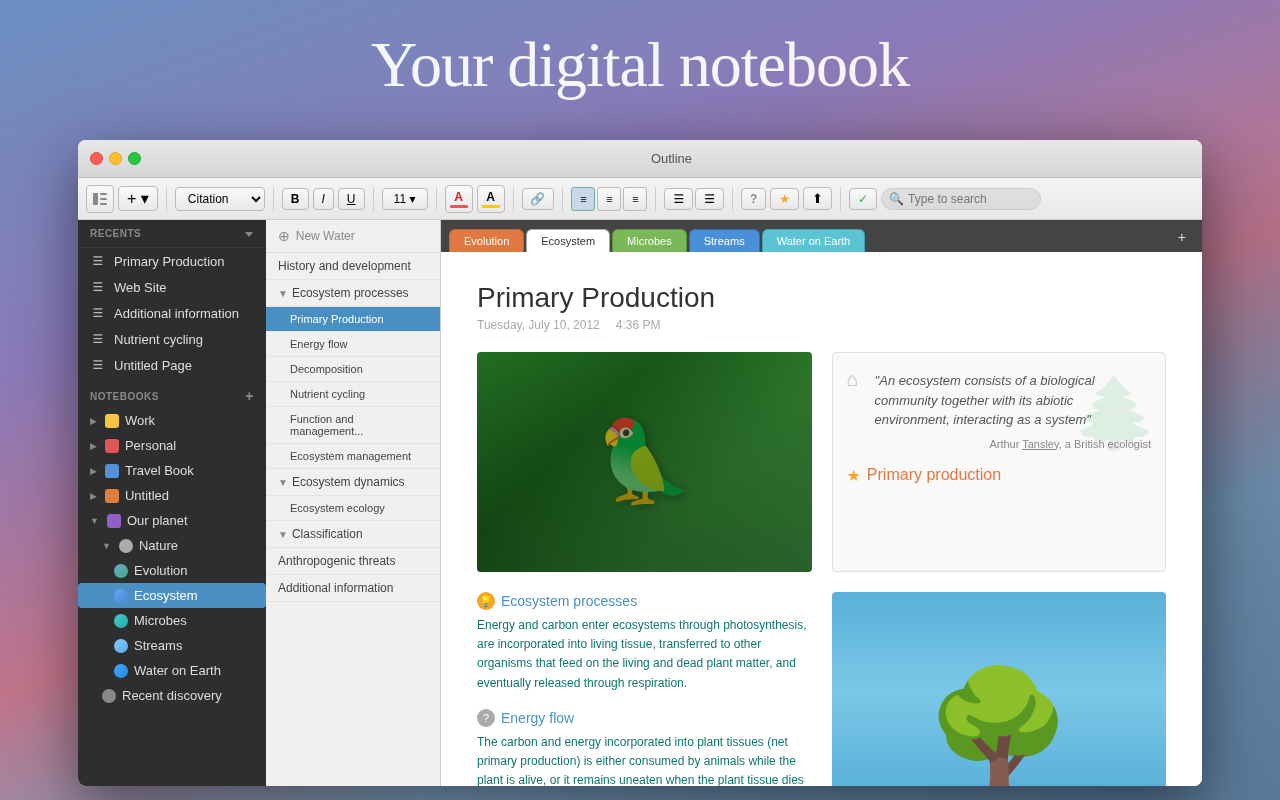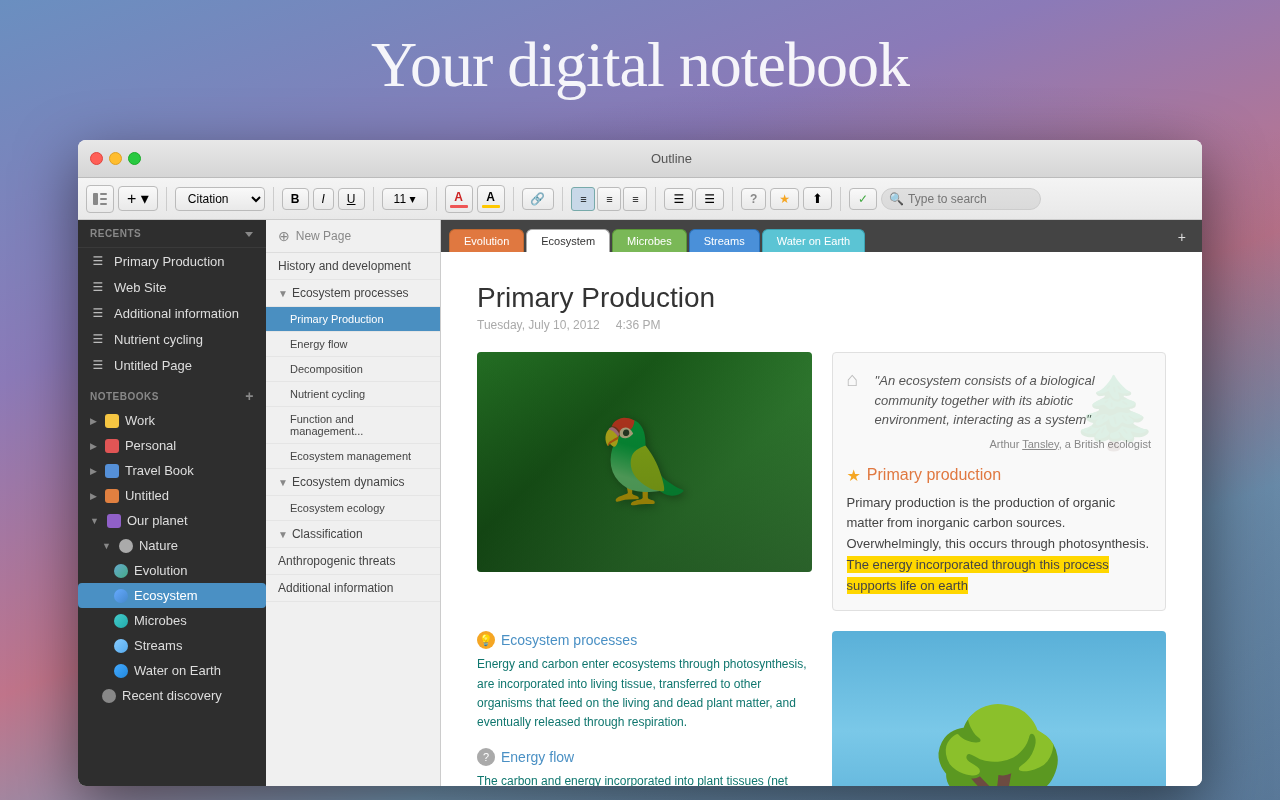--- a/index.html
+++ b/index.html
@@ -737,21 +737,21 @@
         <div class="notebook-item nested-item">
           <div class="folder-dot" style="width:14px;height:14px;border-radius:50%;background:#888;"></div>
           <span>Recent discovery</span>
         </div>
       </div>
     </div>
 
     <div class="outline-panel">
       <div class="outline-new-page">
         <span style="font-size:14px;">⊕</span>
-        <span>New Page</span>
+        <span>New Water</span>
       </div>
       <div class="outline-item">History and development</div>
       <div class="outline-item" style="display:flex;align-items:center;gap:4px;">
         <span style="color:#888;font-size:10px;">▼</span>Ecosystem processes
       </div>
       <div class="outline-item sub selected">Primary Production</div>
       <div class="outline-item sub">Energy flow</div>
       <div class="outline-item sub">Decomposition</div>
       <div class="outline-item sub">Nutrient cycling</div>
       <div class="outline-item sub">Function and management...</div>
@@ -797,24 +797,20 @@
             </div>
             <div class="quote-author">
               Arthur <span style="text-decoration:underline;margin-top:9px;">Tansley</span>, a British ecologist
             </div>
 
             <div class="primary-prod-section">
               <div class="section-title-pp">
                 <span class="section-star">★</span>
                 <span>Primary production</span>
               </div>
-              <p class="section-text">
-                <span>Primary production is the production of organic matter from inorganic carbon sources. Overwhelmingly, this occurs through photosynthesis.</span>
-                <span class="highlight-yellow">The energy incorporated through this process supports life on earth</span>
-              </p>
             </div>
           </div>
         </div>
 
         <div class="bottom-content">
 
           <div>
 
             <div class="eco-section">
               <div class="eco-title">

